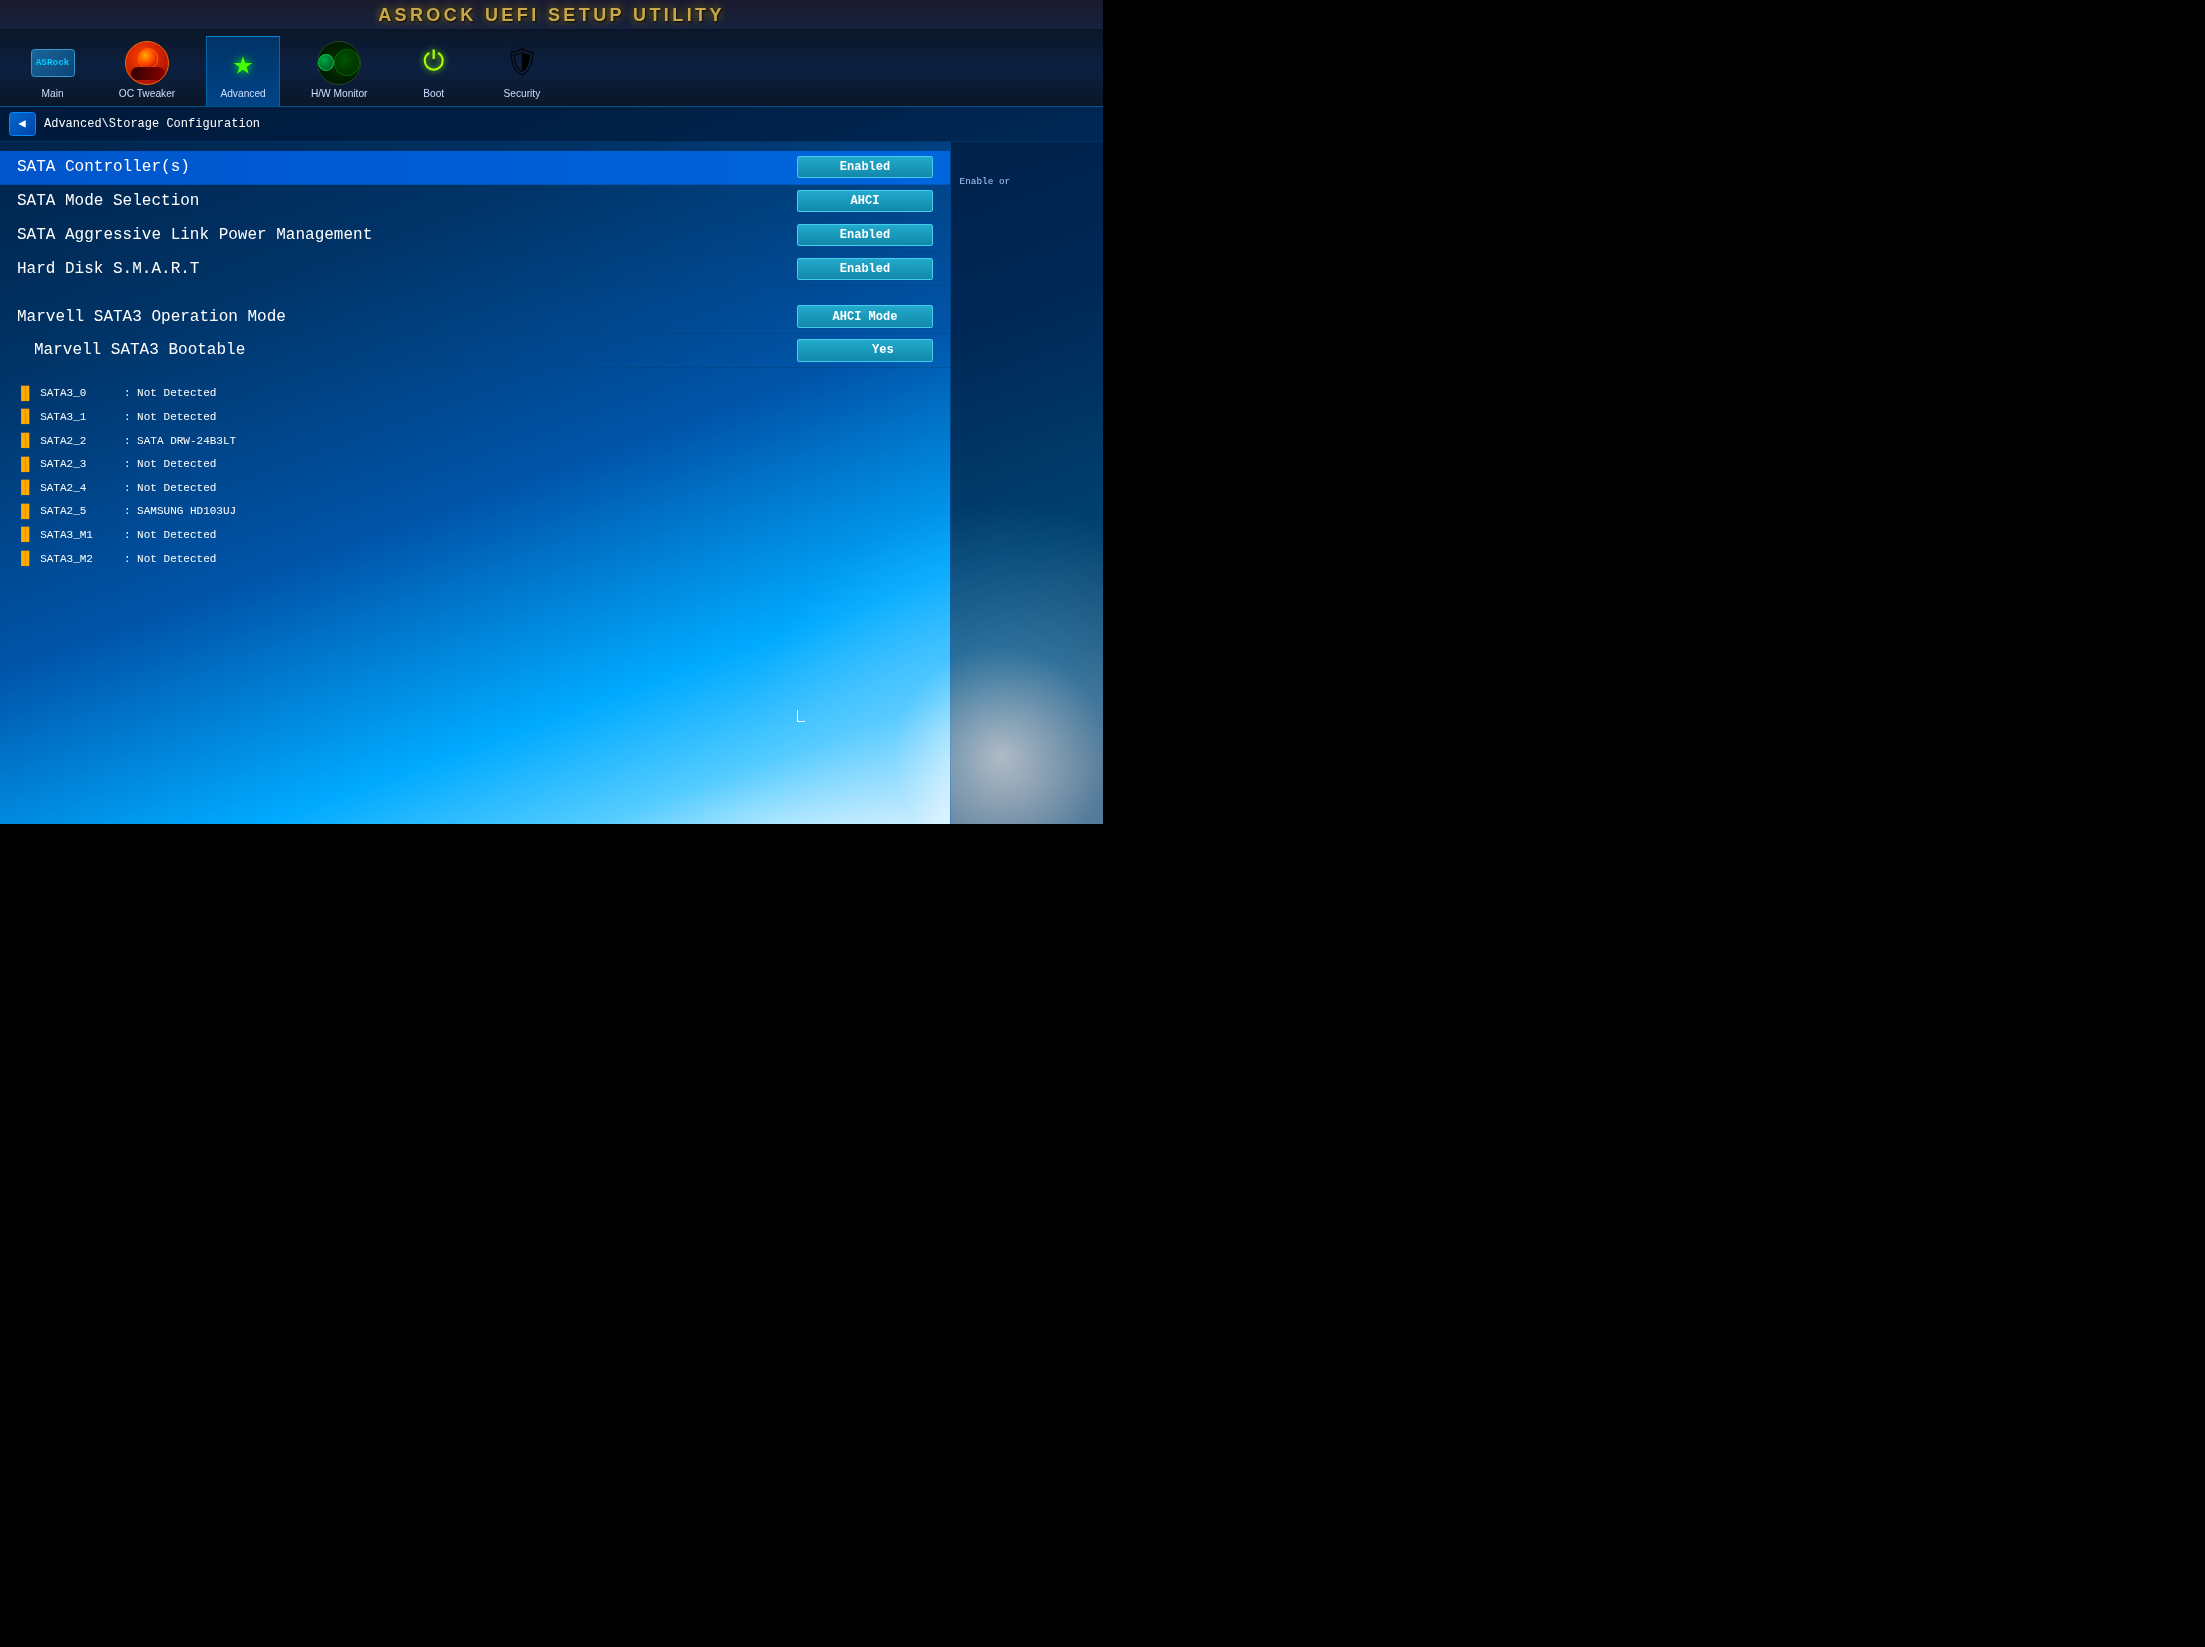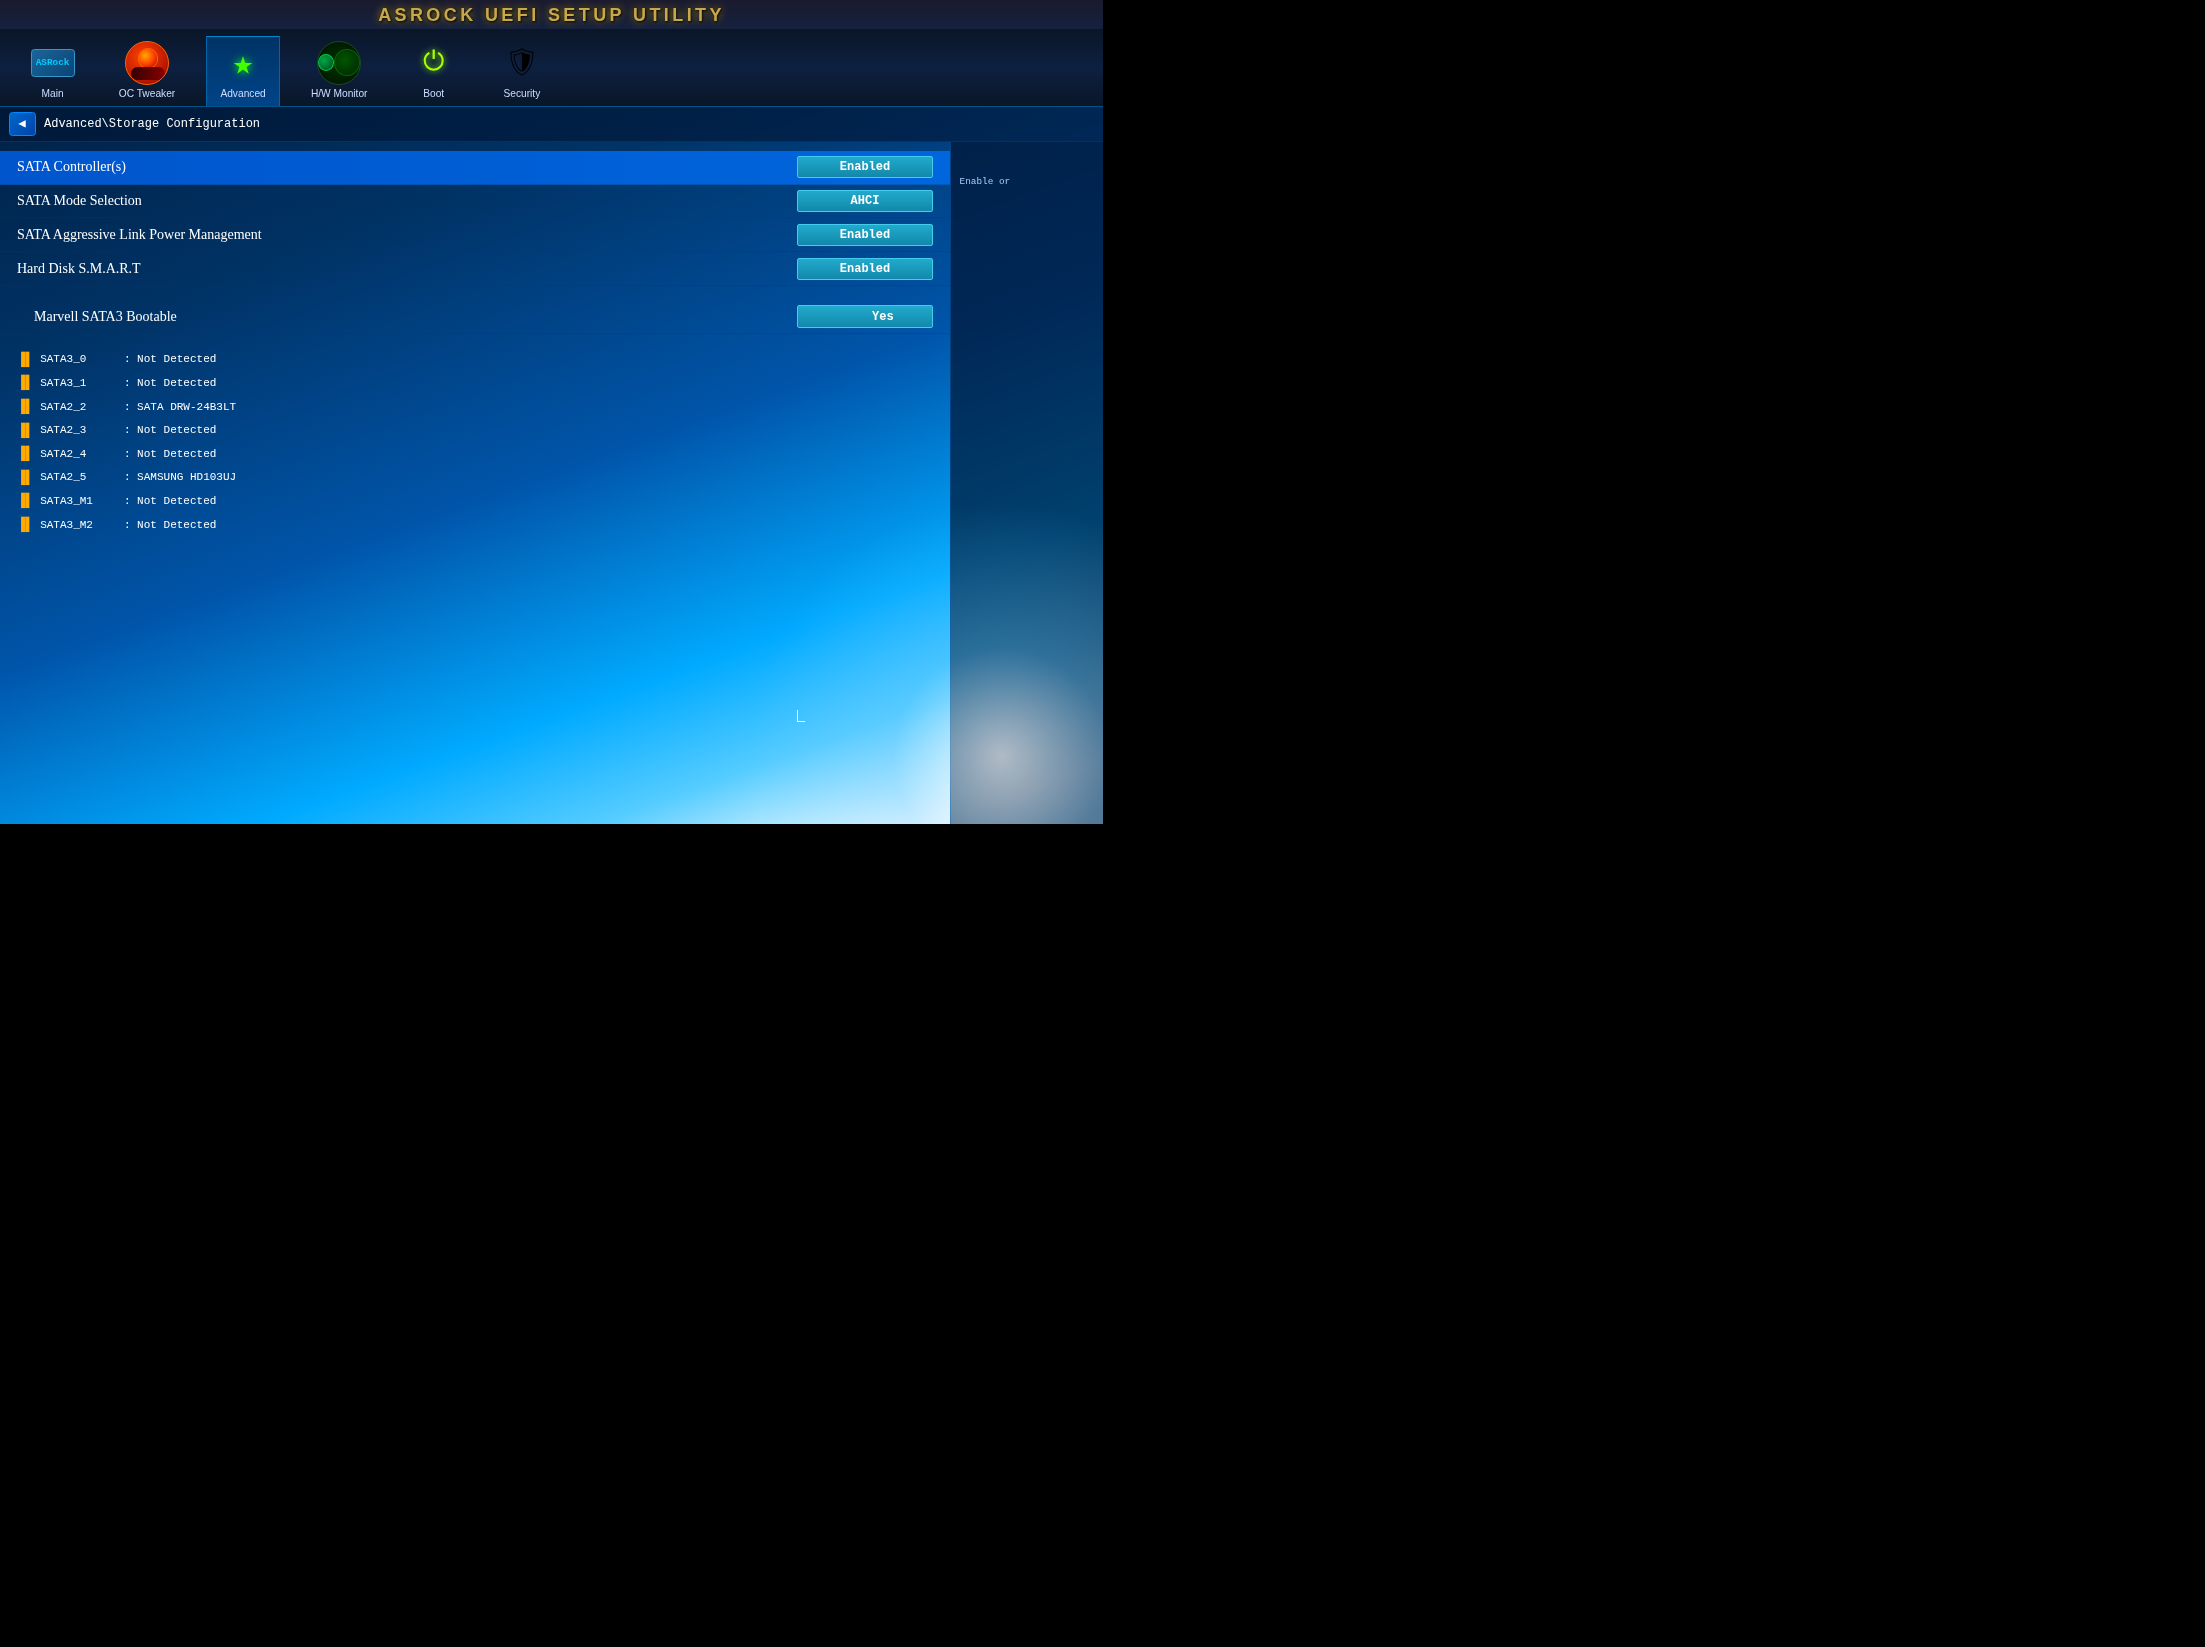--- a/index.html
+++ b/index.html
@@ -217,22 +217,22 @@
       border-bottom: 0.9px solid rgba(0,60,100,0.3);
     }
 
     .setting-row.selected {
       background: linear-gradient(90deg, #0055cc, #0066dd);
     }
 
     .setting-label {
       flex: 1;
       color: #ffffff;
-      font-size: 14px;
-      font-family: Liberation Serif, serif;
+      font-size: 16px;
+      font-family: Liberation Mono, monospace;
     }
 
     .setting-value {
       min-width: 136px;
       text-align: center;
       padding: 3.4px 10.2px;
       border-radius: 2px;
       font-size: 12px;
       font-family: 'Courier New', monospace;
       font-weight: bold;
@@ -416,20 +416,24 @@
         <span class="setting-value value-enabled">Enabled</span>
       </div>
 
       <div class="setting-row">
         <span class="setting-label">Hard Disk S.M.A.R.T</span>
         <span class="setting-value value-enabled">Enabled</span>
       </div>
 
       <div class="spacer-row"></div>
 
+      <div class="setting-row">
+        <span class="setting-label">Marvell SATA3 Operation Mode</span>
+        <span class="setting-value value-ahci-mode">AHCI Mode</span>
+      </div>
 
       <div class="setting-row">
         <span class="setting-label" style="padding-left:17px;">Marvell SATA3 Bootable</span>
         <span class="setting-value value-yes">Yes</span>
       </div>
 
       <div class="spacer-row"></div>
 
       <div class="drive-row">
         <span class="drive-icon">▐▌</span>

